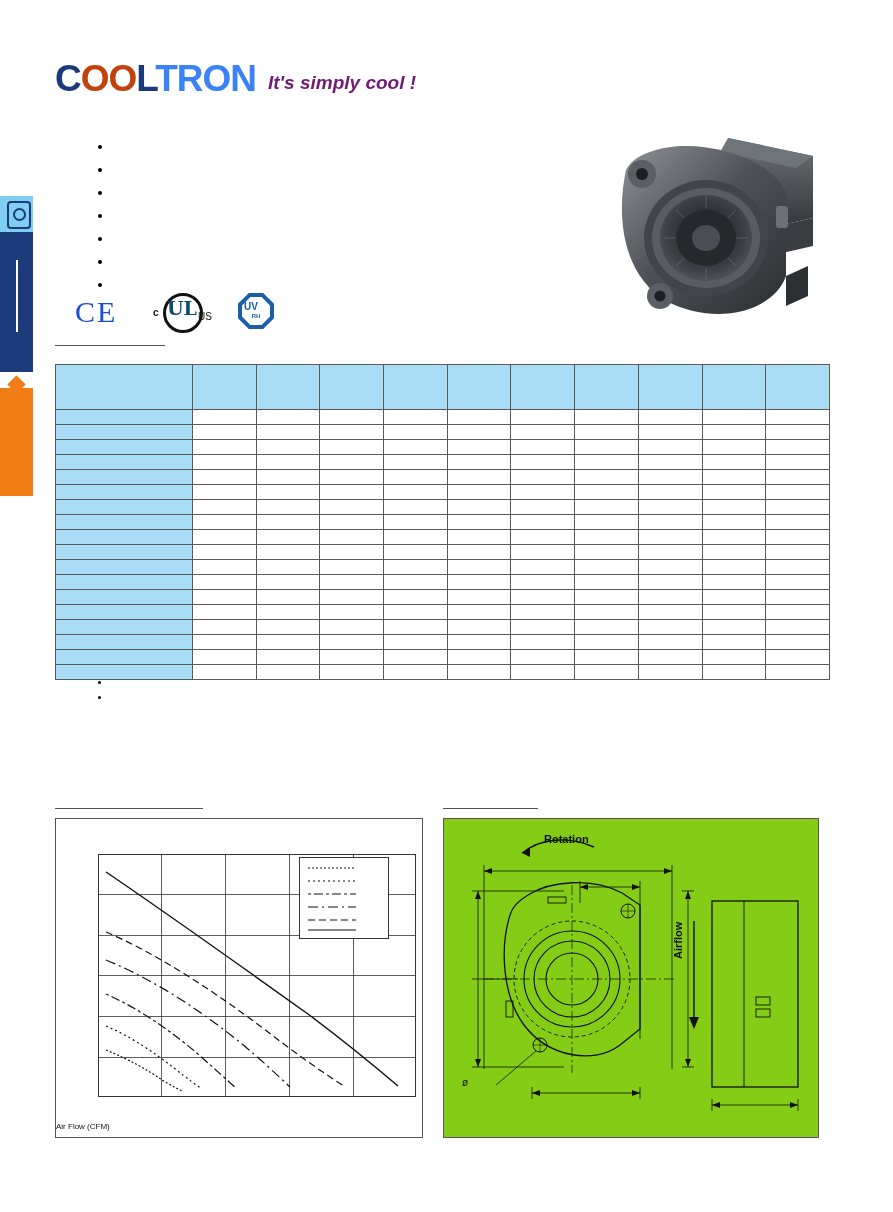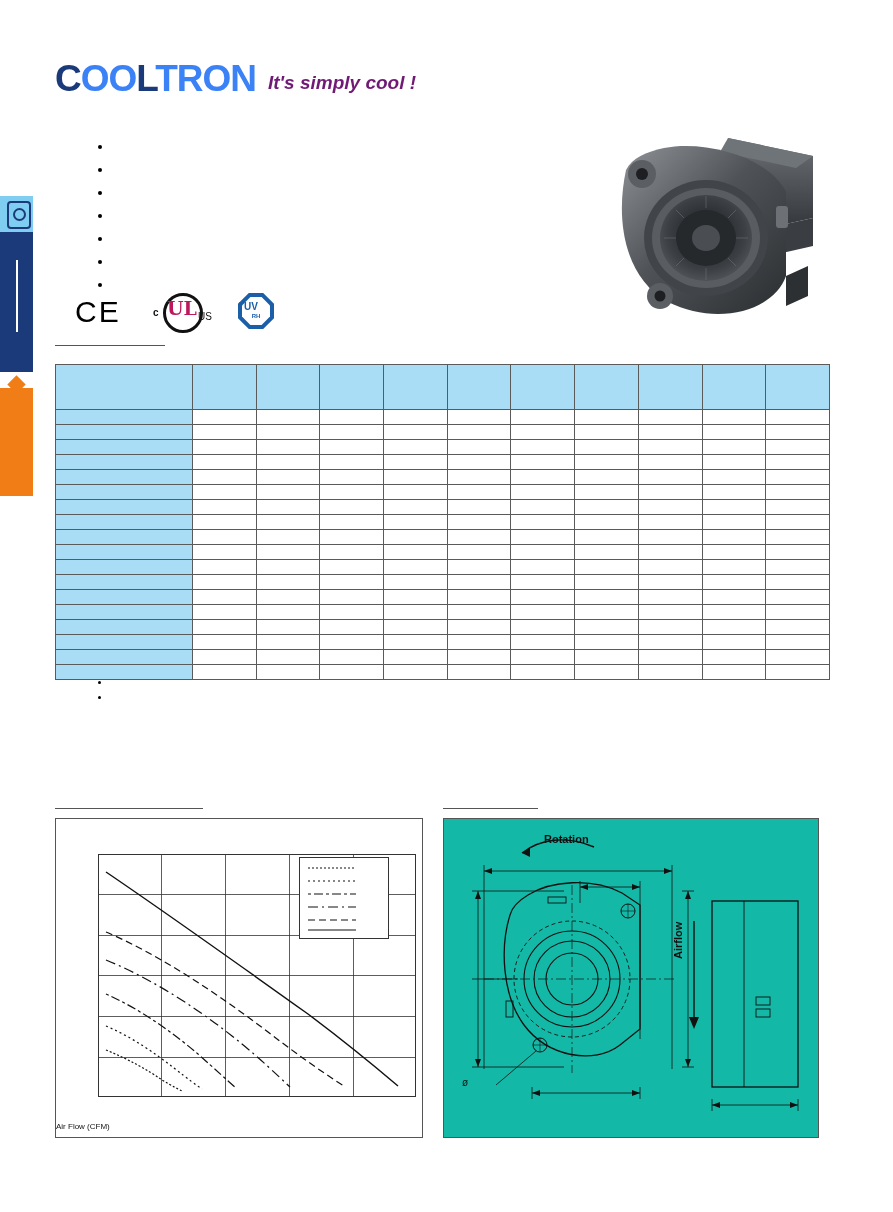--- a/index.html
+++ b/index.html
@@ -81,21 +81,21 @@
   .logo {
     position: absolute;
     left: 55px;
     top: 58px;
     font-size: 37px;
     font-weight: bold;
     letter-spacing: -1px;
     font-family: "Liberation Sans", sans-serif;
   }
   .logo .cool { color: #1b3a7a; }
-  .logo .o-red { color: #3b82f6; }
+  .logo .o-red { color: #c2410c; }
   .logo .tron { color: #3b82f6; }
   .tagline {
     position: absolute;
     left: 268px;
     top: 72px;
     font-size: 19px;
     font-style: italic;
     font-weight: bold;
     color: #701a75;
   }
@@ -123,35 +123,35 @@
     width: 4px;
     height: 4px;
     border-radius: 50%;
     background: #000;
   }
 
   
   .certs { position: absolute; left: 75px; top: 293px; height: 40px; }
   .ce-mark {
     position: absolute; left: 0; top: 2px;
-    font-size: 30px; color: #000000; letter-spacing: 2px;
-    font-family: Liberation Sans, sans-serif;
+    font-size: 30px; color: #1d4ed8; letter-spacing: 2px;
+    font-family: Liberation Serif, serif;
   }
   .ul-mark {
     position: absolute; left: 78px; top: 0px;
     width: 58px; height: 34px;
   }
   .ul-mark .circle {
     position: absolute; left: 10px; top: 0;
     width: 34px; height: 34px; border-radius: 50%;
     border: 3px solid #111;
   }
   .ul-mark .ul-txt {
     position: absolute; left: 14px; top: 4px;
-    font-size: 19px; font-weight: bold; color: #be185d;
+    font-size: 19px; font-weight: bold; color: #0c4a6e;
     font-family: "DejaVu Serif", serif;
   }
   .ul-mark .c-txt {
     position: absolute; left: 0px; top: 14px;
     font-size: 10px; font-weight: bold; color: #111;
   }
   .ul-mark .us-txt {
     position: absolute; left: 45px; top: 18px;
     font-size: 10px; font-weight: normal; color: #111;
   }
@@ -294,21 +294,21 @@
     border: 1px solid #333;
     background: #fff;
   }
 
   
   .dim-panel {
     position: absolute;
     left: 443px; top: 818px;
     width: 374px; height: 318px;
     border: 1px solid #555;
-    background: #14b8a6;
+    background: #84cc16;
   }
   .rot-label {
     position: absolute; left: 100px; top: 14px;
     font-size: 11px; font-weight: bold; color: #111;
   }
   .airflow-label {
     position: absolute;
     left: 228px; top: 140px;
     font-size: 11px; font-weight: bold; color: #111;
     transform: rotate(-90deg);

